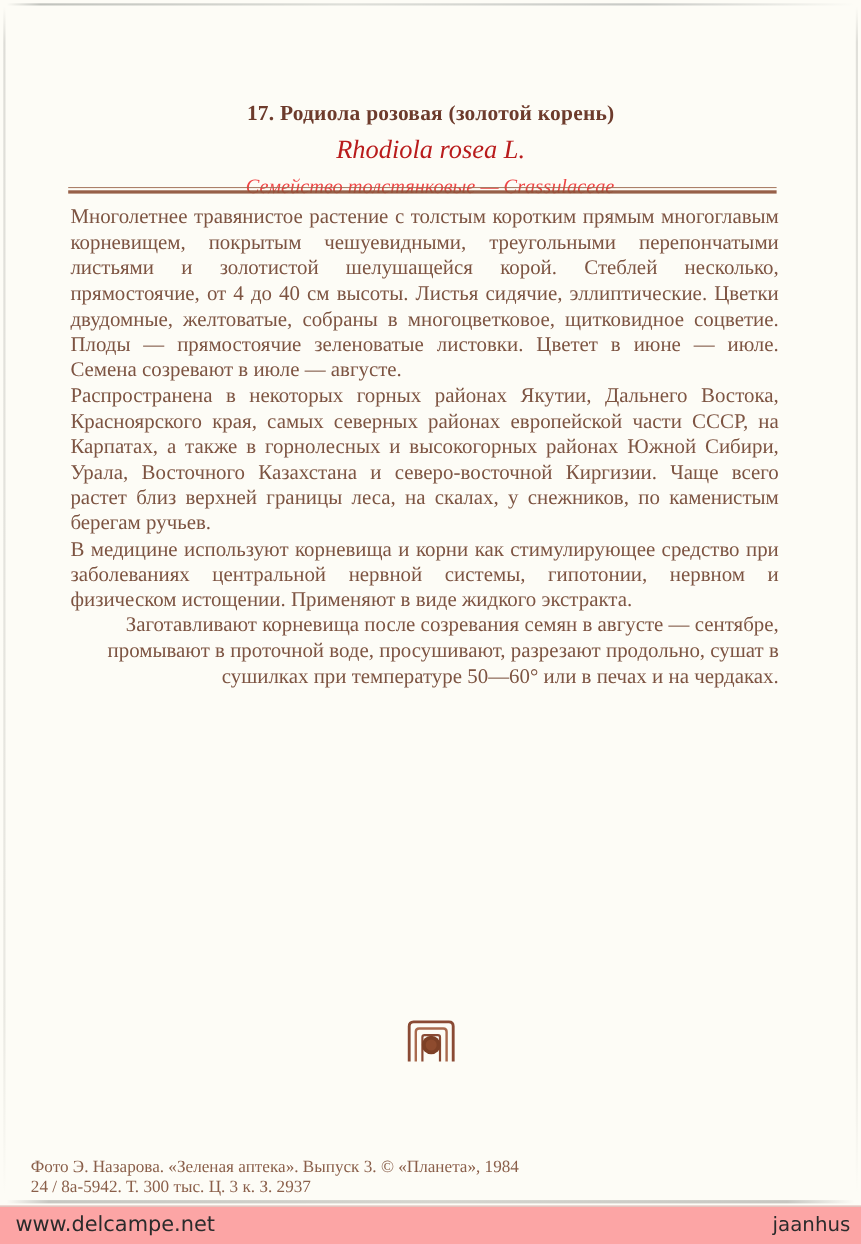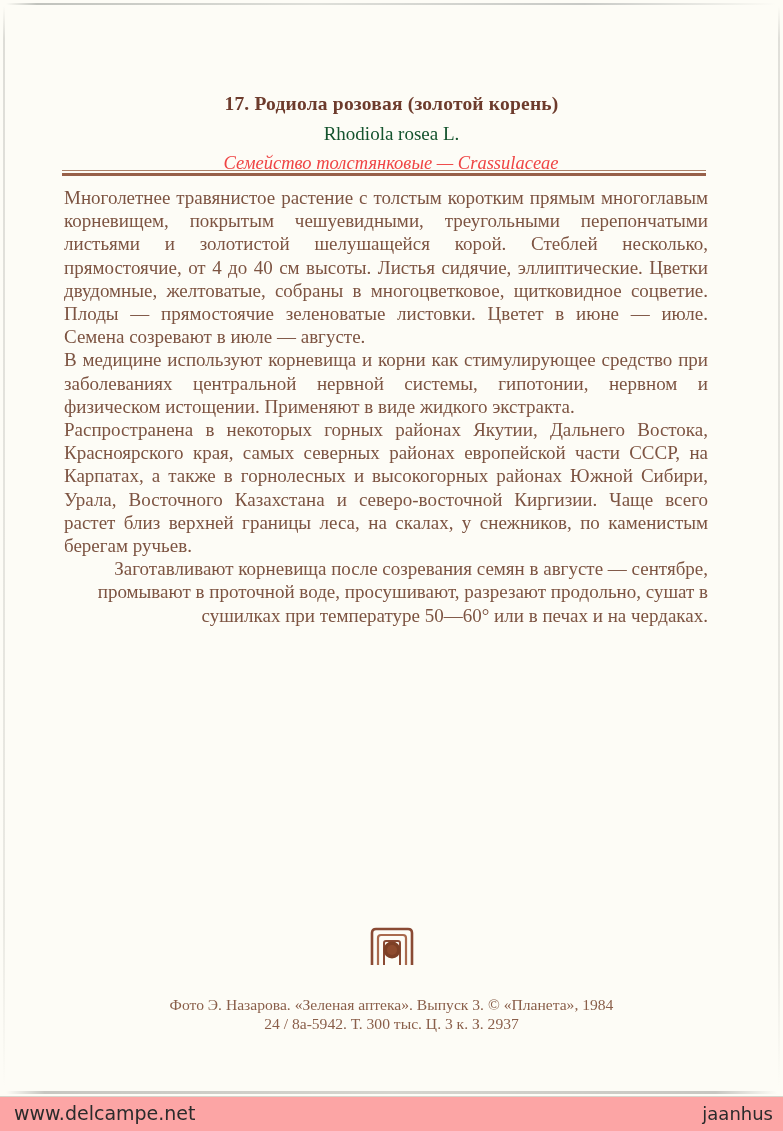--- a/index.html
+++ b/index.html
@@ -79,22 +79,23 @@
     font-family: "Liberation Serif", "DejaVu Serif", serif;
     font-weight: bold;
     font-size: 19.5px;
     letter-spacing: .2px;
     color: #6d3b2c;
     line-height: 1.25;
     margin: 0;
   }
   #title-latin {
     font-family: "Liberation Serif", "DejaVu Serif", serif;
-    font-size: 19px;
-    color: #14532d;
+    font-style: italic;
+    font-size: 24px;
+    color: #b91c1c;
     line-height: 1.3;
     margin: 6px 0 0 0;
   }
   #family-line {
     font-family: "Liberation Serif", "DejaVu Serif", serif;
     font-style: italic;
     font-size: 18.5px;
     color: #ef4444;
     line-height: 1.3;
     margin: 4px 1px 0 0;
@@ -147,26 +148,27 @@
     top: 925px;
     display: flex;
     justify-content: center;
   }
   #publisher-emblem { display: block; }
 
   
   #footer {
     position: absolute;
     left: 0; right: 0;
-    top: 995px;
-    text-align: center;
+    top: 1051px;
+    text-align: left;
     color: #8a5f4a;
     font-family: "Liberation Serif", "DejaVu Serif", serif;
     font-size: 15.6px;
     line-height: 19.4px;
+    padding-left: 28px;
   }
   #footer div { white-space: nowrap; }
 
   
   #watermark-bar {
     position: absolute;
     left: 0;
     top: 1096px;
     width: 783px;
     height: 35px;
@@ -208,22 +210,22 @@
   </div>
 
   <div id="header-rule">
     <div class="rule-thin"></div>
     <div class="rule-gap"></div>
     <div class="rule-thick"></div>
   </div>
 
   <div id="body-text">
     <p>Многолетнее травянистое растение с толстым коротким прямым многоглавым корневищем, покрытым чешуевидными, треугольными перепончатыми листьями и золотистой шелушащейся корой. Стеблей несколько, прямостоячие, от 4 до 40 см высоты. Листья сидячие, эллиптические. Цветки двудомные, желтоватые, собраны в многоцветковое, щитковидное соцветие. Плоды — прямостоячие зеленоватые листовки. Цветет в июне — июле. Семена созревают в июле — августе.</p>
+    <p>Распространена в некоторых горных районах Якутии, Дальнего Востока, Красноярского края, самых северных районах европейской части СССР, на Карпатах, а также в горнолесных и высокогорных районах Южной Сибири, Урала, Восточного Казахстана и северо-восточной Киргизии. Чаще всего растет близ верхней границы леса, на скалах, у снежников, по каменистым берегам ручьев.</p>
     <p>В медицине используют корневища и корни как стимулирующее средство при заболеваниях центральной нервной системы, гипотонии, нервном и физическом истощении. Применяют в виде жидкого экстракта.</p>
-    <p>Распространена в некоторых горных районах Якутии, Дальнего Востока, Красноярского края, самых северных районах европейской части СССР, на Карпатах, а также в горнолесных и высокогорных районах Южной Сибири, Урала, Восточного Казахстана и северо-восточной Киргизии. Чаще всего растет близ верхней границы леса, на скалах, у снежников, по каменистым берегам ручьев.</p>
     <p>Заготавливают корневища после созревания семян в августе — сентябре, промывают в проточной воде, просушивают, разрезают продольно, сушат в сушилках при температуре 50—60° или в печах и на чердаках.</p>
   </div>
 
   <div id="emblem-wrap">
     <svg id="publisher-emblem" width="48" height="42" viewBox="0 0 48 42">
       <path d="M4 40 L4 8 Q4 4 8 4 L40 4 Q44 4 44 8 L44 40" fill="none" stroke="#8a4a34" stroke-width="2.6"></path>
       <path d="M10 40 L10 13 Q10 10 13 10 L35 10 Q38 10 38 13 L38 40" fill="none" stroke="#a96a4e" stroke-width="2.2"></path>
       <path d="M16 40 L16 18 Q16 16 18 16 L30 16 Q32 16 32 18 L32 40" fill="none" stroke="#8a4a34" stroke-width="2"></path>
       <circle cx="24" cy="25" r="8.5" fill="#7d4026"></circle>
       <circle cx="24" cy="25" r="5" fill="#8e4b2e"></circle>

